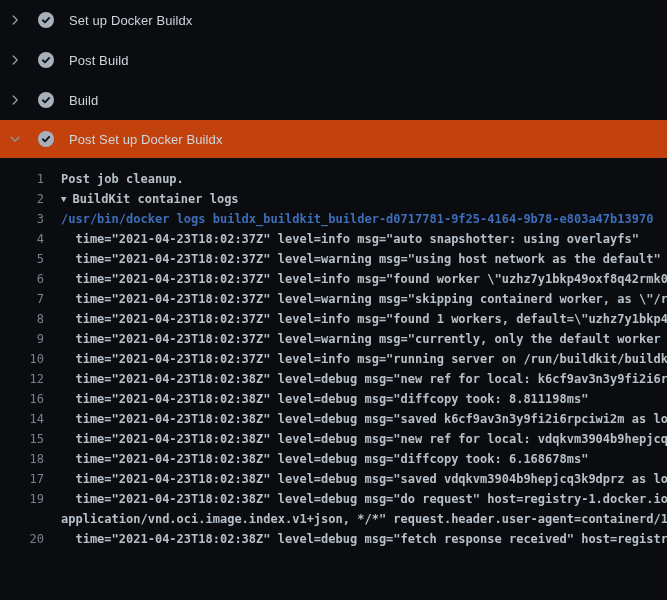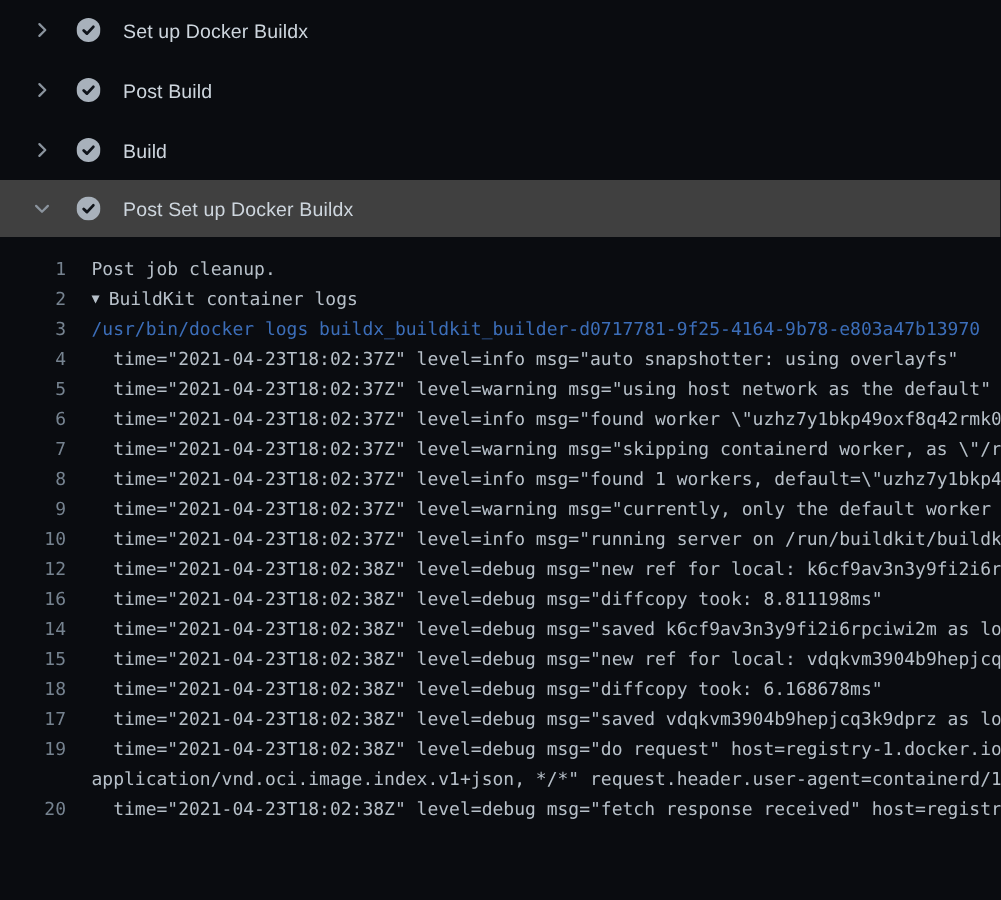--- a/index.html
+++ b/index.html
@@ -2,33 +2,33 @@
 <html><head>
 <meta charset="utf-8">
 <style>
   * { margin:0; padding:0; box-sizing:border-box; }
   html,body { width:667px; height:600px; overflow:hidden; }
   body { background:#0a0c10; font-family:"Liberation Sans", sans-serif; }
 
   .steps-list { width:100%; }
   .step-row {
     display:flex; align-items:center; height:40px;
-    padding-left:20px; cursor:pointer;text-align:center;
+    padding-left:7px; cursor:pointer;text-align:center;
   }
-  .step-row.expanded { background:#404040; height:38px; }
+  .step-row.expanded { background:#c2410c; height:38px; }
   .chev { width:16px; height:16px; display:flex; align-items:center; justify-content:center; flex:0 0 16px; }
   .chev svg { display:block; }
   .step-row.expanded .chev svg { transform:rotate(90deg); }
   .check { margin-left:15px; width:16px; height:16px; flex:0 0 16px; }
   .step-label { margin-left:15px; color:#ced6de; font-size:13px; letter-spacing:.1px; }
 
   .log-pane { padding-top:11px; font-family:"DejaVu Sans Mono", monospace; font-size:12px; line-height:20px; }
   .log-row { display:flex; height:20px; }
   .gutter { flex:0 0 44px; text-align:right; color:#768390; user-select:none; }
-  .content { margin-left:17px; white-space:pre; color:#b7c0c9; flex:0 0 auto; }
+  .content { margin-left:17px; white-space:pre; color:#b7c0c9; flex:0 0 auto;font-weight:bold; }
   .log-row.command .content { color:#3c6eb9; }
   .toggle-icon { color:#b7c0c9; font-size:9px; display:inline-block; transform:translateY(-1px); margin-right:6px; }
 </style>
 </head>
 <body>
 
 <div class="steps-list">
     <div class="step-row">
     <span class="chev">
       <svg width="14" height="14" viewBox="0 0 16 16" fill="none">

